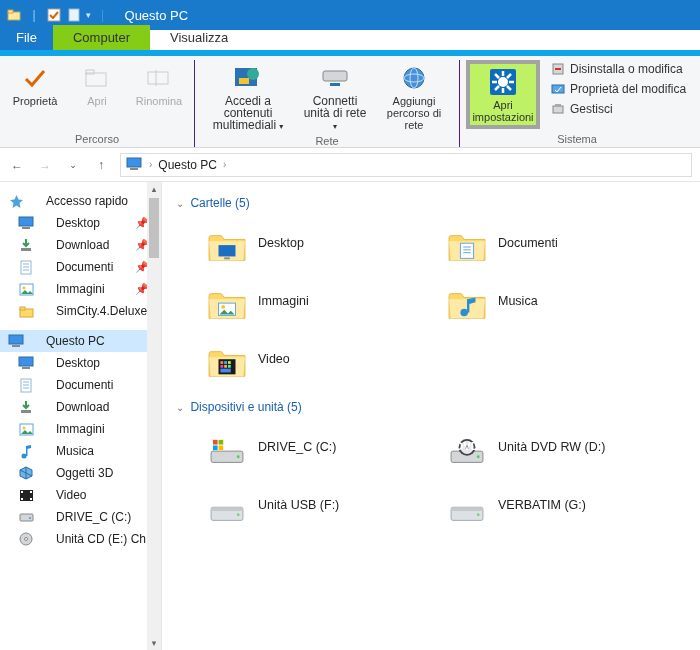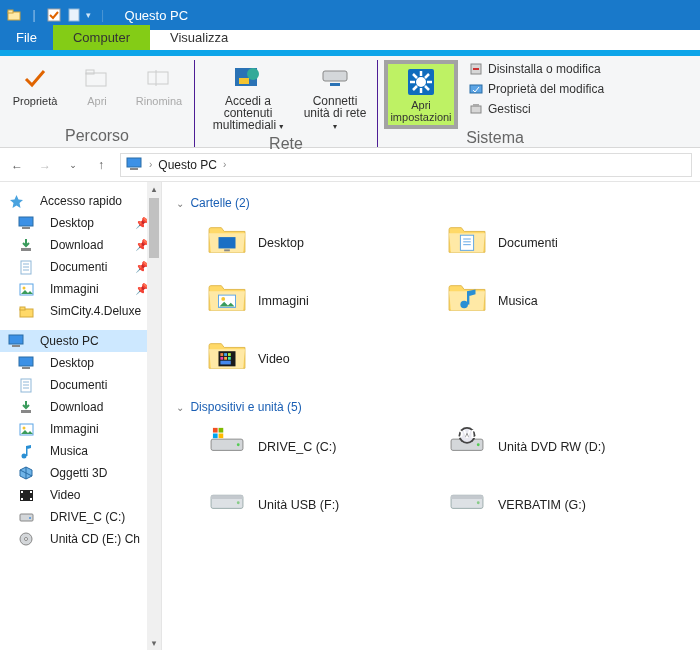--- a/index.html
+++ b/index.html
@@ -9,53 +9,53 @@
 .qat-icon{width:16px;height:16px;display:flex;align-items:center;justify-content:center}
 .title-text{margin-left:6px;font-size:13px}
 .tabrow{height:26px;background:#fff;display:flex;align-items:end;border-bottom:6px solid #0ea5e9}
 .filetab{background:#1979ca;color:#fff;padding:5px 16px;font-size:13px}
 .tab{padding:5px 20px;font-size:13px;color:#333;cursor:default}
 .tab.active{background:#84cc16}
 .ribbon{height:92px;background:#f5f6f7;border-bottom:1px solid #d8d8d8;display:flex;padding-top:4px}
 .rgroup{display:flex;flex-direction:column;align-items:center;padding:0 6px;border-right:1px solid #4c1d95;position:relative}
 .rgroup:last-child{border-right:none}
 .rgroup-body{display:flex;gap:4px;flex:1;align-items:flex-start}
-.rgroup-label{font-size:16px;color:#666;padding-bottom:2px}
+.rgroup-label{font-size:11px;color:#666;padding-bottom:2px}
 .rbtn{display:flex;flex-direction:column;align-items:center;width:58px;padding:2px;text-align:center;cursor:default}
 .rbtn.wide{width:94px}
 .rbtn-icon{width:32px;height:32px;display:flex;align-items:center;justify-content:center;margin-bottom:1px}
 .rbtn-label{font-size:11px;line-height:12px;color:#333}
 .rbtn.disabled .rbtn-label{color:#aaa}
 .rbtn.disabled .rbtn-icon{opacity:.45}
 .rbtn.highlight{background:#bef264;border:4px solid #a3a3a3}
 .rsmall{display:flex;flex-direction:column;gap:2px;padding-left:4px}
 .rsmall-item{display:flex;align-items:center;gap:4px;font-size:11px;color:#333;padding:1px 2px}
 .rsmall-icon{width:16px;height:16px;display:flex;align-items:center;justify-content:center}
 .addrbar{height:34px;border-bottom:1px solid #e5e5e5;display:flex;align-items:center;padding:0 8px;gap:10px}
 .navbtn{width:18px;height:18px;display:flex;align-items:center;justify-content:center;color:#555}
 .navbtn.disabled{color:#bbb}
 .breadcrumb{display:flex;align-items:center;gap:6px;flex:1;border:1px solid #ddd;height:24px;padding:0 4px}
 .bc-icon{width:18px;height:18px}
 .content{display:flex;height:calc(650px - 30px - 26px - 92px - 34px)}
 .sidebar{width:162px;border-right:1px solid #e5e5e5;overflow:hidden;position:relative;background:#fff}
 .sidebar-inner{padding:8px 0}
-.tree-item{display:flex;align-items:center;gap:16px;padding:3px 6px 3px 18px;font-size:12.5px;color:#222;white-space:nowrap}
+.tree-item{display:flex;align-items:center;gap:22px;padding:3px 6px 3px 18px;font-size:12.5px;color:#222;white-space:nowrap}
 .tree-item.root{padding-left:8px;font-size:12.5px}
 .tree-item.selected{background:#cde8ff}
 .tree-icon{width:16px;height:16px;flex-shrink:0;display:flex;align-items:center;justify-content:center}
 .pin{color:#8a8a8a;margin-left:auto;margin-right:6px;font-size:11px}
 .scrollbar{position:absolute;right:0;top:0;width:14px;height:100%;background:#f0f0f0;display:flex;flex-direction:column;align-items:center}
 .scroll-up,.scroll-down{height:14px;width:100%;display:flex;align-items:center;justify-content:center;color:#666;font-size:9px}
 .scroll-thumb{width:10px;height:60px;background:#c1c1c1;margin-top:2px}
 .main{flex:1;padding:10px 14px;overflow:auto}
 .section-header{display:flex;align-items:center;gap:6px;color:#1a5fb4;font-size:13px;margin:4px 0 8px 0}
 .chev{font-size:10px;color:#7b7b7b}
 .grid{display:flex;flex-wrap:wrap;gap:8px 20px;padding-left:26px;margin-bottom:16px}
 .item{display:flex;align-items:center;gap:10px;width:220px;padding:4px}
-.item-icon{width:42px;height:42px;display:flex;align-items:flex-start;justify-content:center}
+.item-icon{width:42px;height:42px;display:flex;align-items:flex-end;justify-content:center}
 .item-label{font-size:12.5px}
 .folder-svg{width:40px;height:34px}
 .drive-svg{width:40px;height:30px}
 </style>
 </head>
 <body>
 
 <div class="titlebar">
   <div class="qat">
     <span class="qat-icon">
@@ -135,20 +135,30 @@
       </div>
       <div class="rbtn" style="width:72px">
         <div class="rbtn-icon">
             <svg width="30" height="22">
               <rect x="3" y="4" width="24" height="10" rx="2" fill="#d4d7da" stroke="#888"></rect>
               <rect x="10" y="16" width="10" height="3" fill="#2a72b5"></rect>
             </svg>
           </div>
         <div class="rbtn-label"><span>Connetti unità di rete</span> <span style="font-size:8px">▾</span></div>
       </div>
+      <div class="rbtn" style="width:78px">
+        <div class="rbtn-icon">
+            <svg width="26" height="26">
+              <circle cx="13" cy="13" r="10" fill="#4a90d9" stroke="#2a6ca5"></circle>
+              <ellipse cx="13" cy="13" rx="10" ry="4" fill="none" stroke="#bfe0f7"></ellipse>
+              <ellipse cx="13" cy="13" rx="4" ry="10" fill="none" stroke="#bfe0f7"></ellipse>
+            </svg>
+          </div>
+        <div class="rbtn-label">Aggiungi percorso di rete</div>
+      </div>
     </div>
     <div class="rgroup-label">Rete</div>
   </div>
 
   <div class="rgroup">
     <div class="rgroup-body">
       <div class="rbtn highlight" style="width:74px">
         <div class="rbtn-icon">
             <svg width="30" height="30">
               <rect x="2" y="2" width="26" height="26" rx="2" fill="#0f6cbd"></rect>
@@ -389,21 +399,21 @@
       <div class="scroll-up">▴</div>
       <div class="scroll-thumb"></div>
       <div style="flex:1"></div>
       <div class="scroll-down">▾</div>
     </div>
   </div>
 
   <div class="main">
     <div class="section-header">
       <span class="chev">⌄</span>
-      <span>Cartelle (2)</span>
+      <span>Cartelle (5)</span>
     </div>
     <div class="grid" id="folders-grid">
         <div class="item">
           <span class="item-icon">
             <svg class="folder-svg" viewBox="0 0 42 36">
               <path d="M2 8 L2 32 L40 32 L40 10 L18 10 L15 6 L4 6 Q2 6 2 8" fill="#ffd968" stroke="#e0b84a"></path>
               <path d="M2 12 L40 12 L38 32 L4 32 Z" fill="#ffe9a6"></path>
               <rect x="12" y="16" width="18" height="12" fill="#1a6fc4"></rect>
               <rect x="18" y="29" width="6" height="2" fill="#888"></rect>
             </svg>

